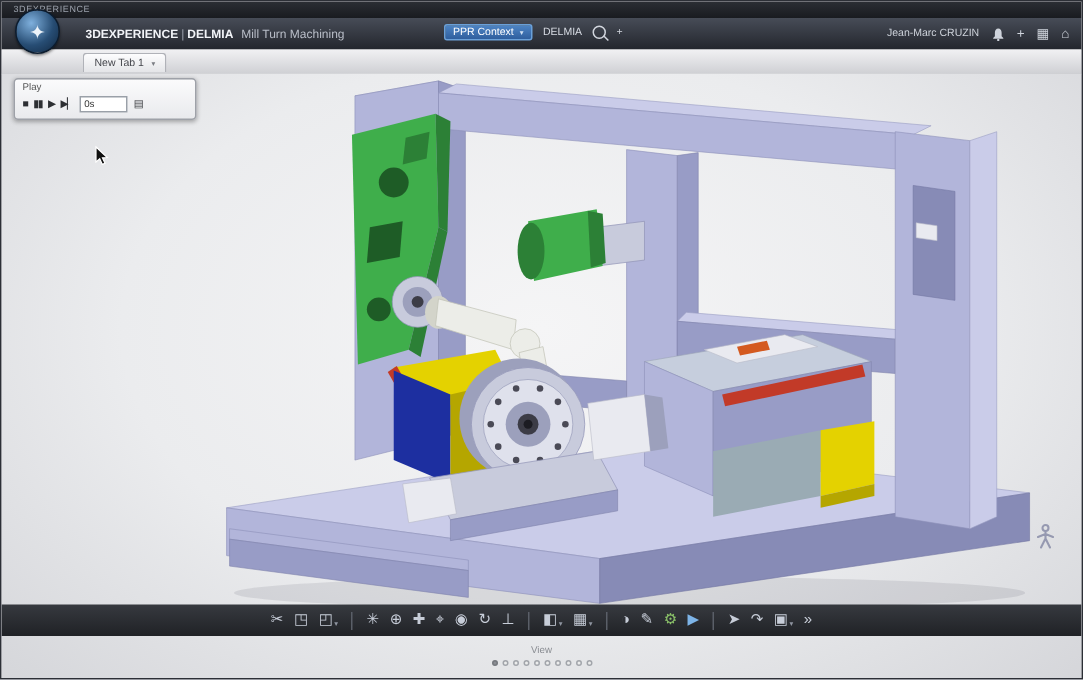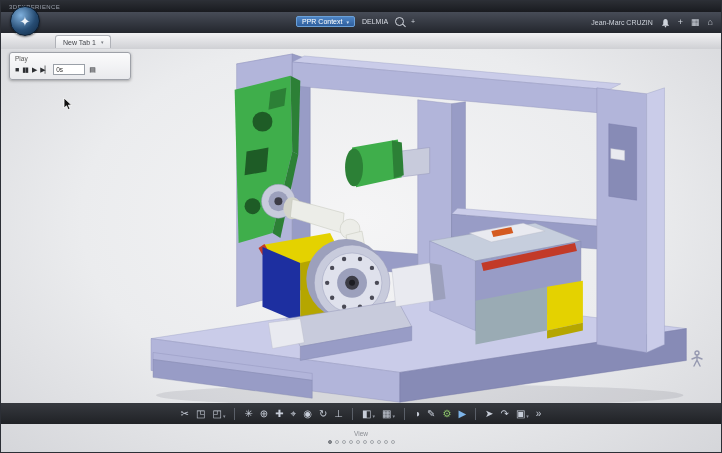--- a/index.html
+++ b/index.html
@@ -93,20 +93,24 @@
 
   <div class="titlebar">
     <span>3DEXPERIENCE</span>
   </div>
 
   <div class="compass">
     <span>✦</span>
   </div>
 
   <div class="header">
+    <div class="app-title">
+      <span class="b">3DEXPERIENCE</span><span class="dv">|</span><span class="b">DELMIA</span>
+      <span class="mod">Mill Turn Machining</span>
+    </div>
     <div class="header-center">
       <div class="ppr-chip">
         <span>PPR Context</span>
         <span class="caret">▾</span>
       </div>
       <span class="ctx">DELMIA</span>
       <span class="search-glass"></span>
       <span class="search-plus">+</span>
     </div>
     <div class="header-right">

